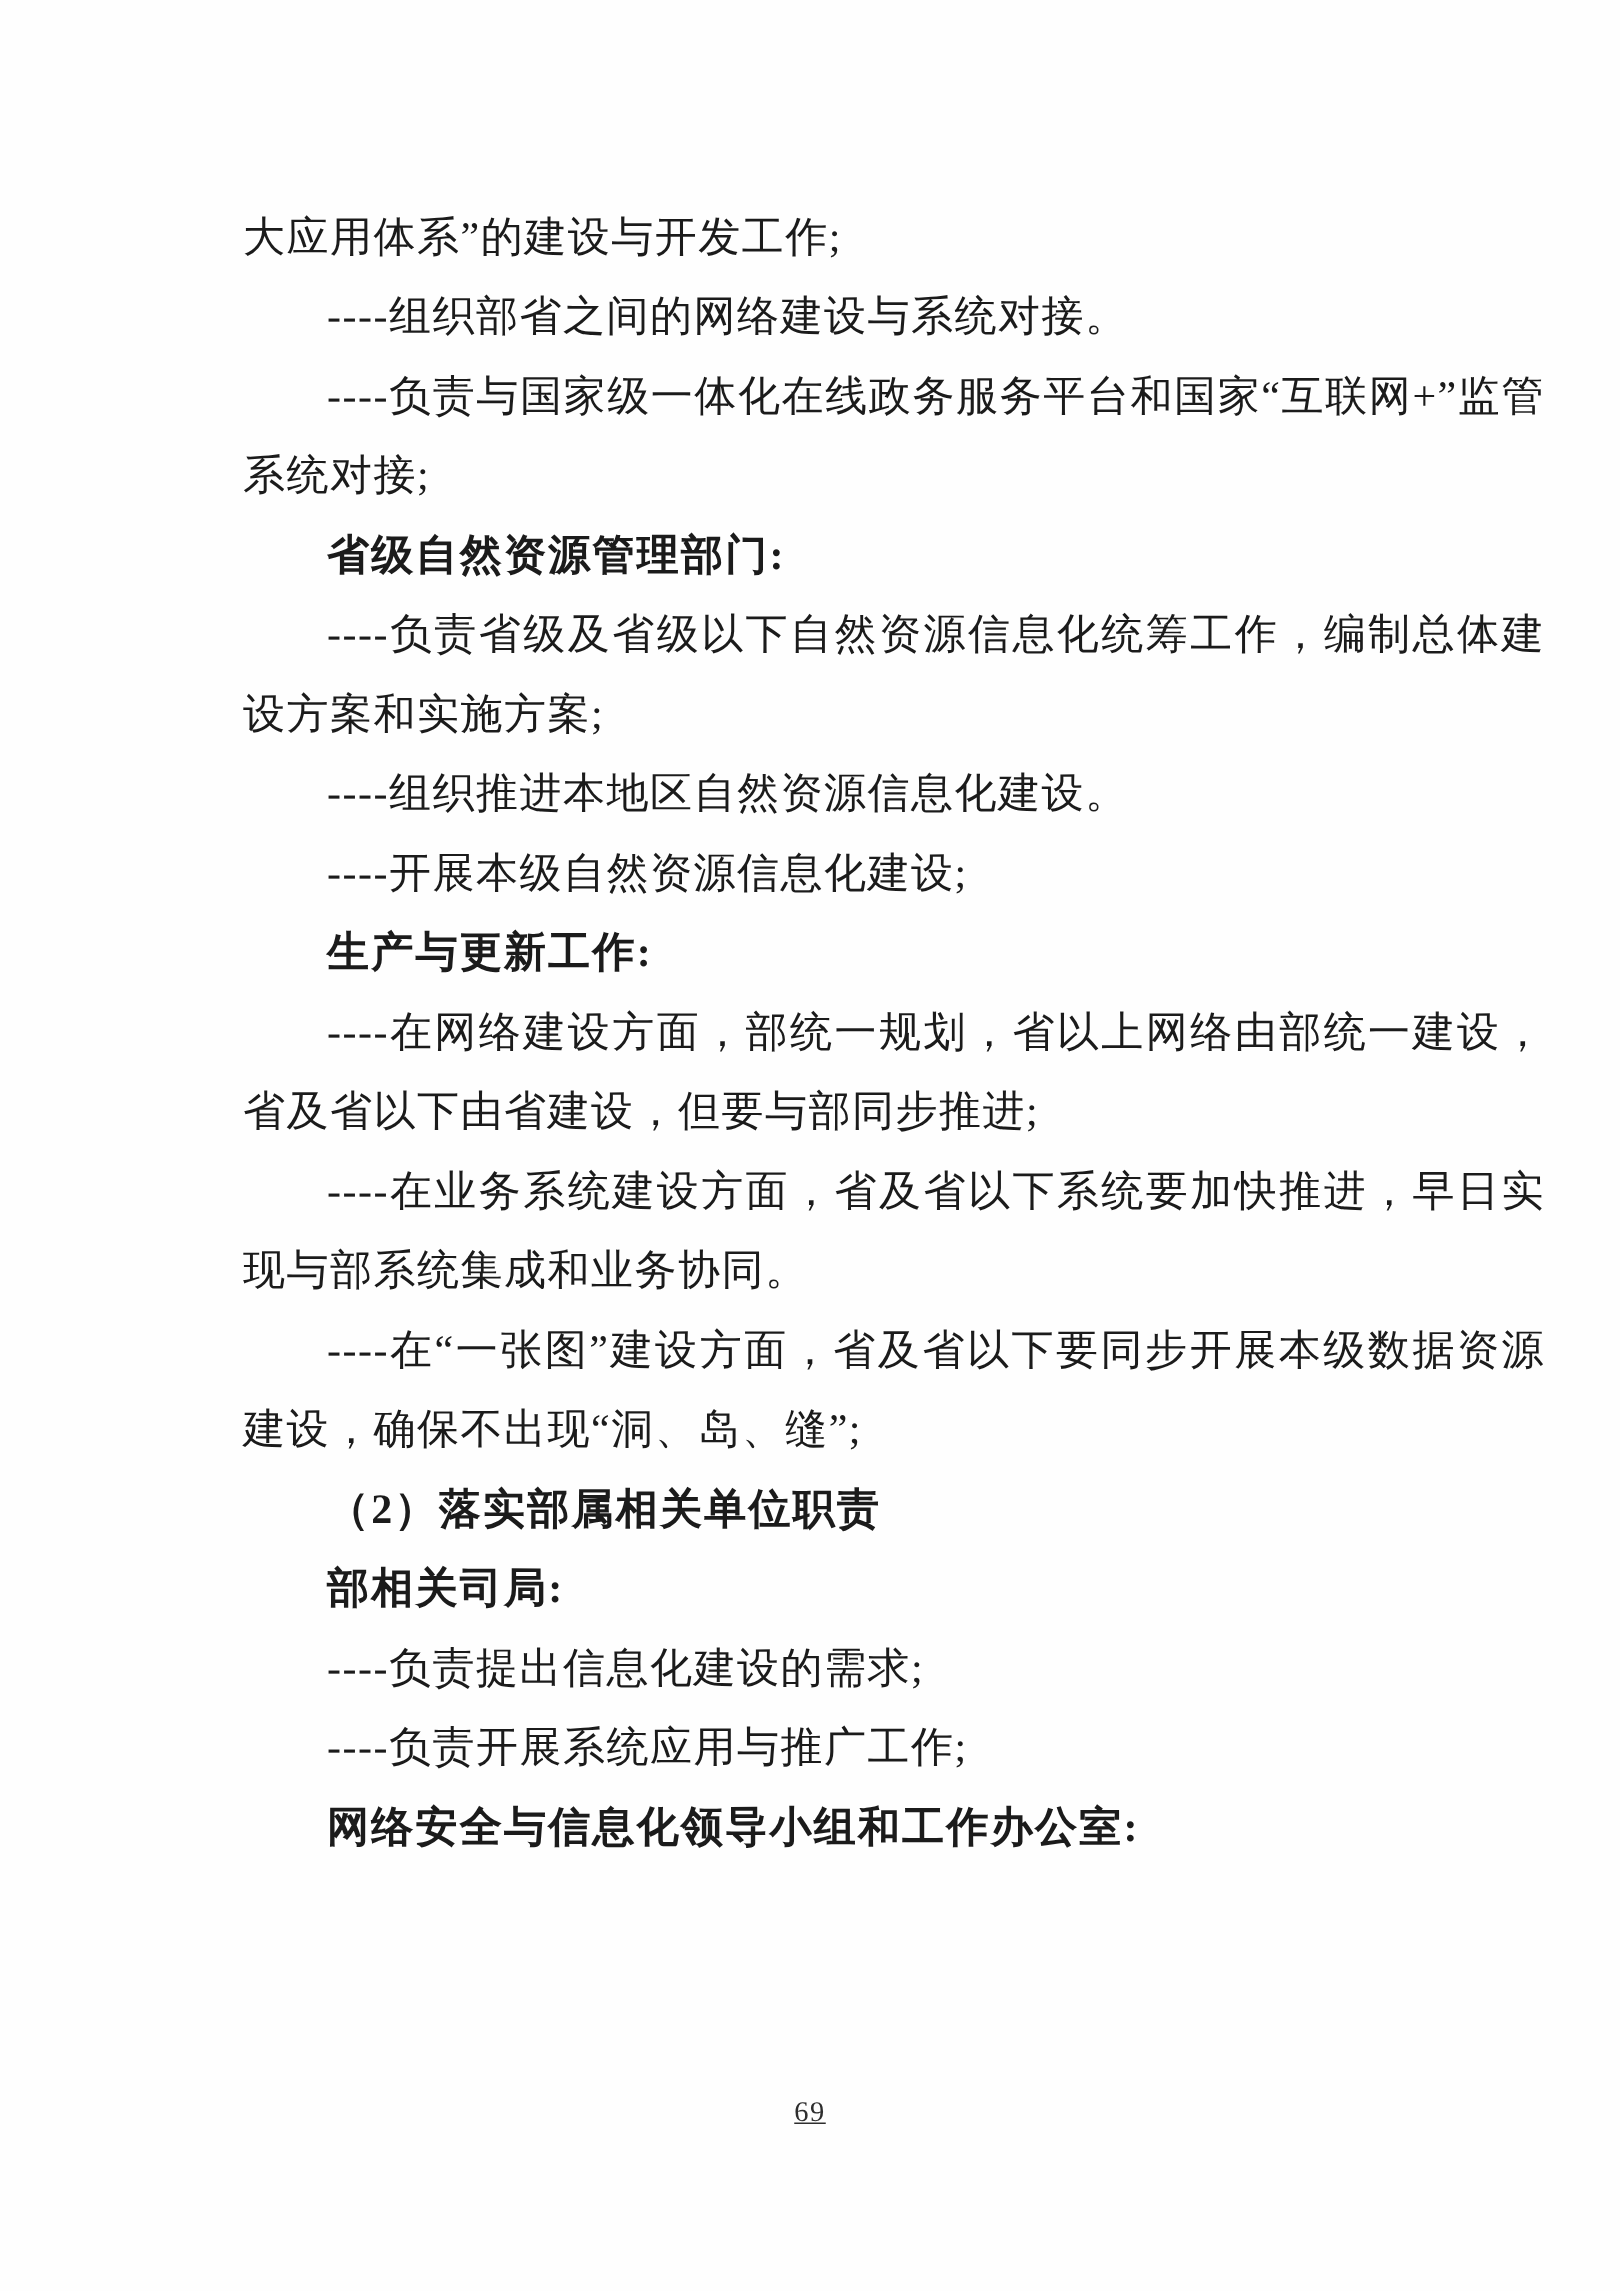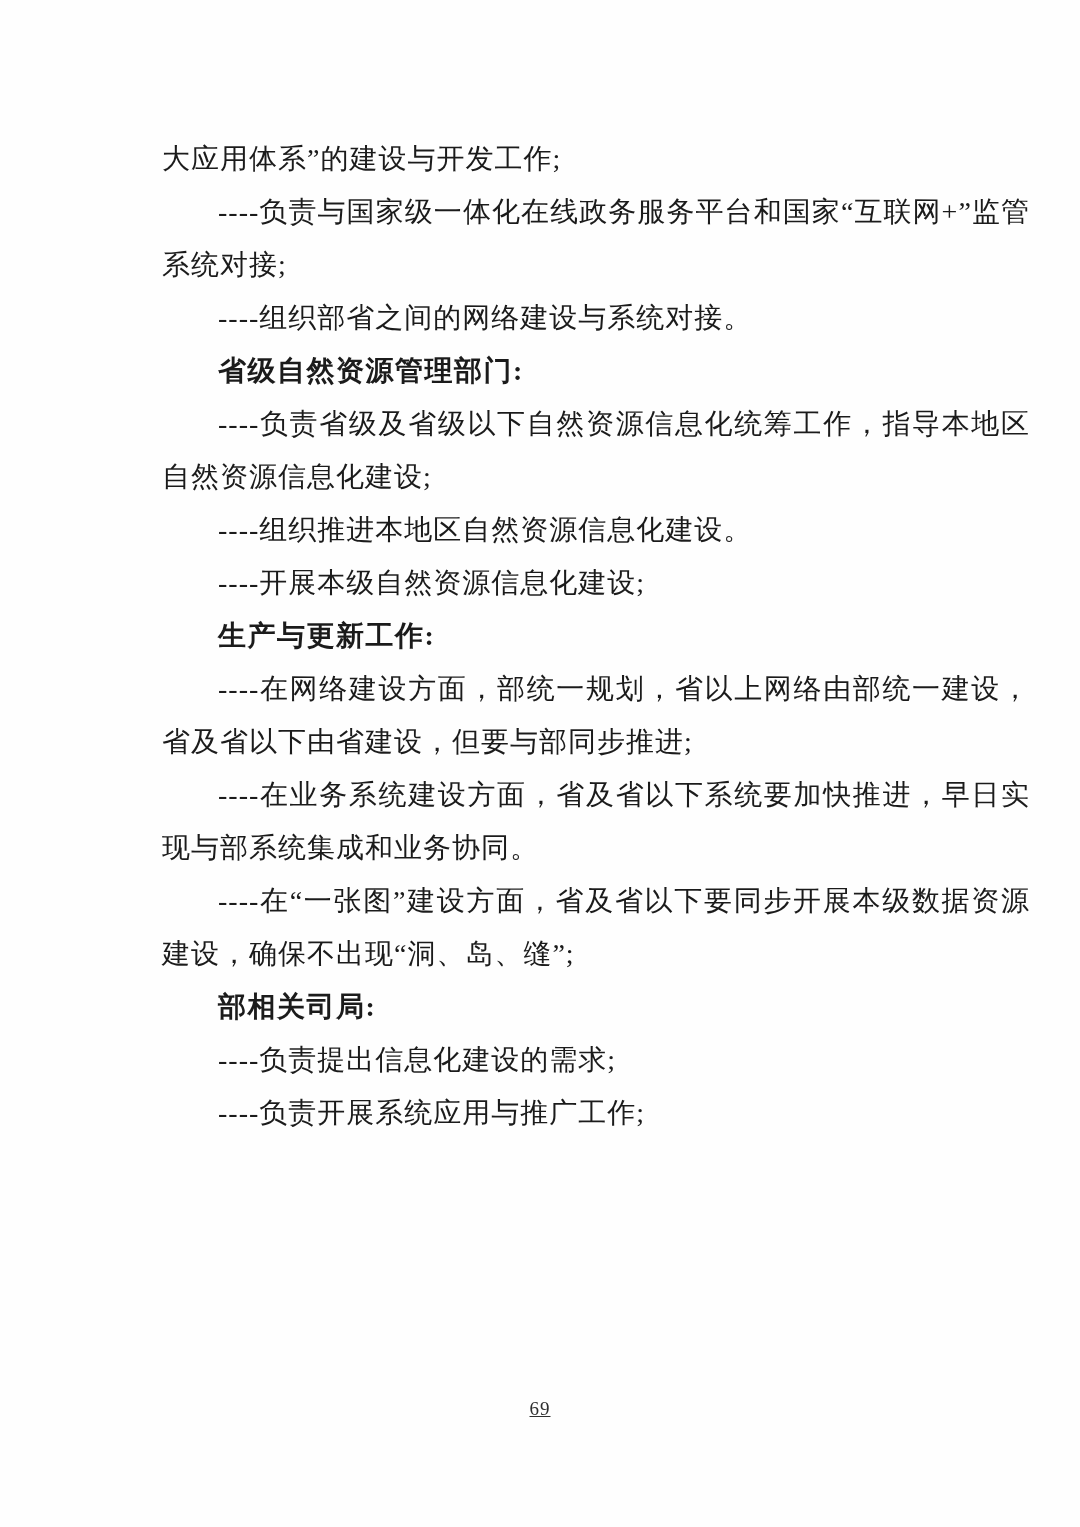--- a/index.html
+++ b/index.html
@@ -49,28 +49,30 @@
     letter-spacing: 1px;
     text-decoration: underline;
   }
 </style>
 </head>
 <body>
 
 <div class="page">
   <main class="content">
     <p>大应用体系”的建设与开发工作;</p>
+    <p class="indent">----组织部省之间的网络建设与系统对接。</p>
     <p class="indent">----负责与国家级一体化在线政务服务平台和国家“互联网+”监管系统对接;</p>
-    <p class="indent">----组织部省之间的网络建设与系统对接。</p>
     <h2>省级自然资源管理部门:</h2>
-    <p class="indent">----负责省级及省级以下自然资源信息化统筹工作，指导本地区自然资源信息化建设;</p>
+    <p class="indent">----负责省级及省级以下自然资源信息化统筹工作，编制总体建设方案和实施方案;</p>
     <p class="indent">----组织推进本地区自然资源信息化建设。</p>
     <p class="indent">----开展本级自然资源信息化建设;</p>
     <h2>生产与更新工作:</h2>
     <p class="indent">----在网络建设方面，部统一规划，省以上网络由部统一建设，省及省以下由省建设，但要与部同步推进;</p>
     <p class="indent">----在业务系统建设方面，省及省以下系统要加快推进，早日实现与部系统集成和业务协同。</p>
     <p class="indent">----在“一张图”建设方面，省及省以下要同步开展本级数据资源建设，确保不出现“洞、岛、缝”;</p>
+    <h2>（2）落实部属相关单位职责</h2>
     <h2>部相关司局:</h2>
     <p class="indent">----负责提出信息化建设的需求;</p>
     <p class="indent">----负责开展系统应用与推广工作;</p>
+    <h2>网络安全与信息化领导小组和工作办公室:</h2>
   </main>
   <div class="page-number">69</div>
 </div>
 
 </body></html>

